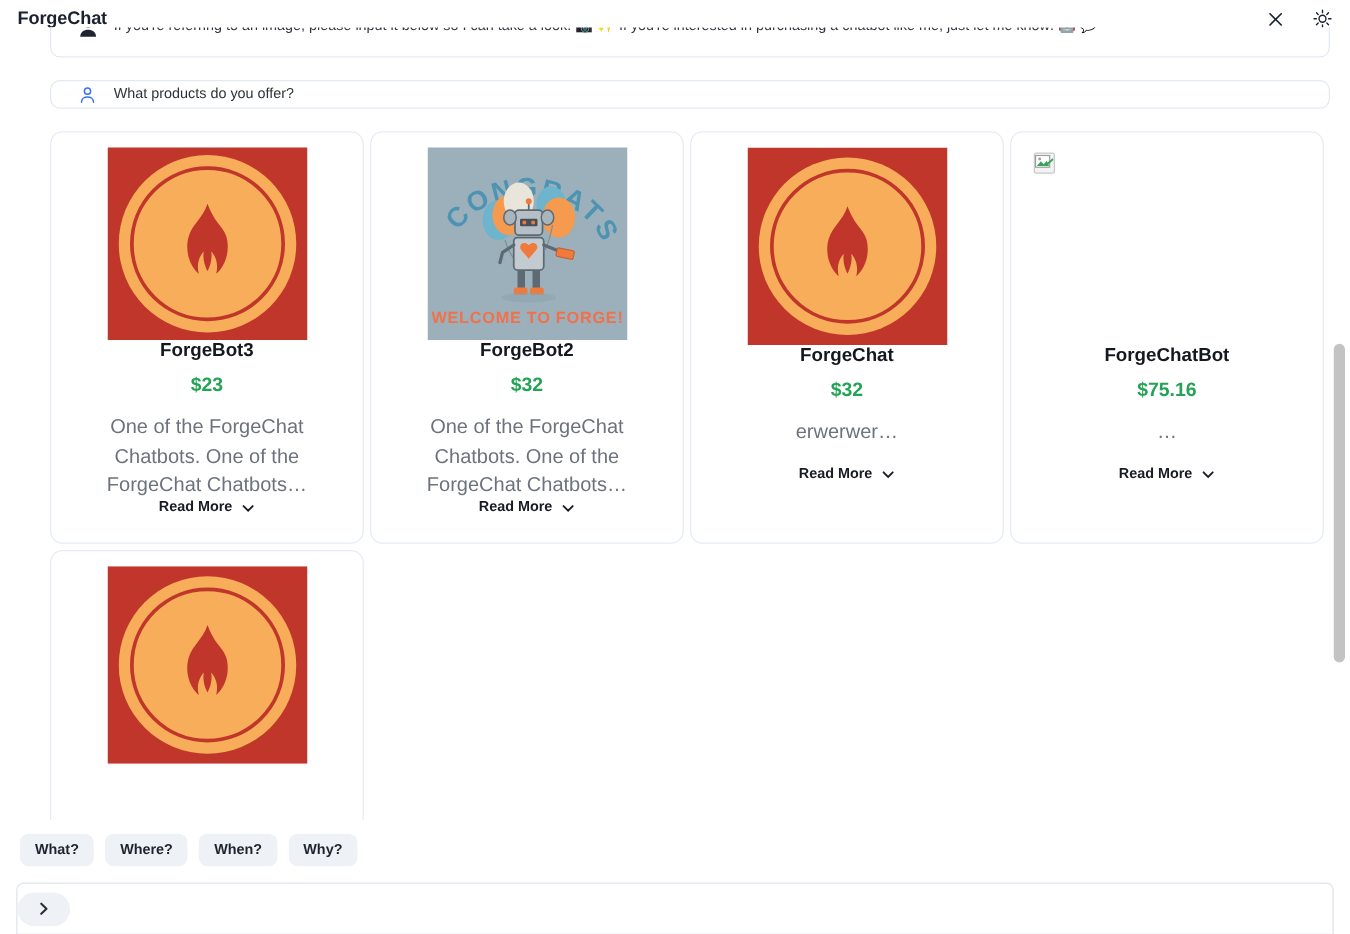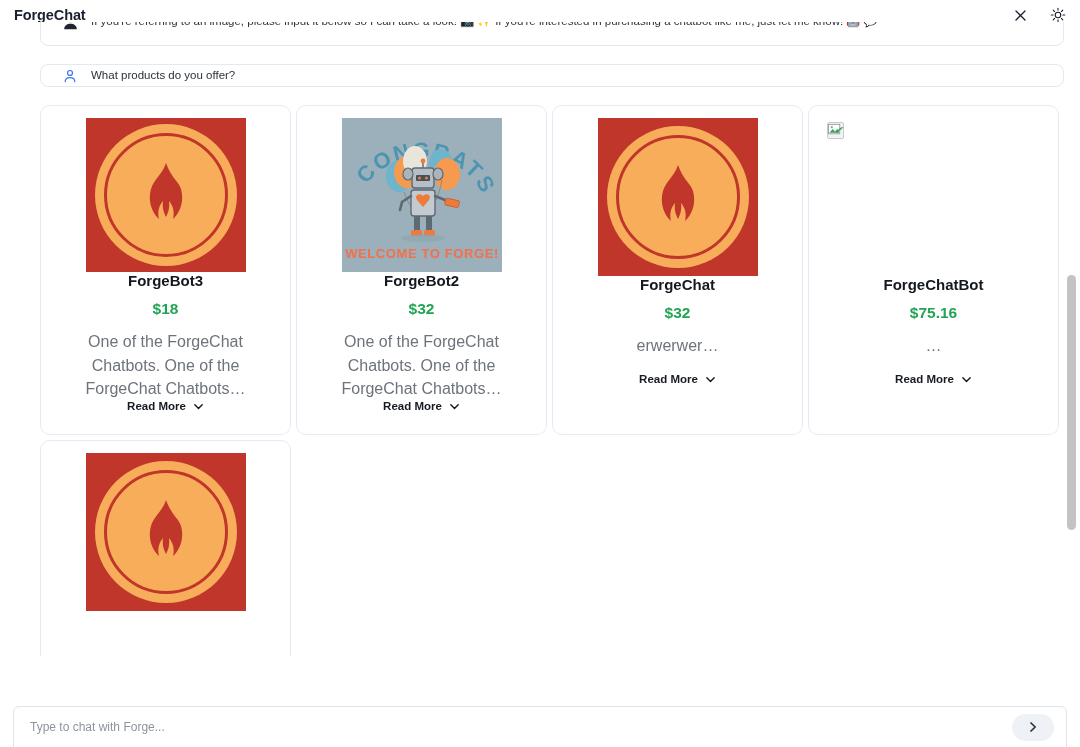--- a/index.html
+++ b/index.html
@@ -313,21 +313,21 @@
         <div class="card-media">
           <div class="logo-art">
             <div class="logo-ring-outer"></div>
             <div class="logo-ring-inner"></div>
             <svg class="logo-flame" viewBox="0 0 66 74">
               <path d="M33 2 C29 14 21 18 18 28 C14.5 40 19 52 26 58 C24 50 26.5 44 30 40 C29 47 31 52 33 56 C35 52 37 47 36 40 C39.5 44 42 50 40 58 C47 52 51.5 40 48 28 C45.5 20 39 18 33 2 Z" fill="#c0362a"></path>
             </svg>
           </div>
         </div>
         <div class="card-title">ForgeBot3</div>
-        <div class="card-price">$18</div>
+        <div class="card-price">$23</div>
         <div class="card-desc">One of the ForgeChat Chatbots. One of the ForgeChat Chatbots…</div>
         <div class="card-readmore">
           <span>Read More</span>
           <svg width="11" height="11" viewBox="0 0 12 12" fill="none" stroke="currentColor" stroke-width="1.6" stroke-linecap="round">
             <path d="M2 4.2 L6 8.2 L10 4.2"></path>
           </svg>
         </div>
       </div>
 
       <div class="card">
@@ -443,21 +443,26 @@
 
     </div>
   </div>
 </div>
 
 <div class="scrollbar-track">
   <div class="scrollbar-thumb"></div>
 </div>
 
 <div class="bottom-bar">
+  <div class="chips">
+    <button class="chip">What?</button>
+    <button class="chip">Where?</button>
+    <button class="chip">When?</button>
+    <button class="chip">Why?</button>
+  </div>
   <div class="input-row">
-    <input class="chat-input" type="text" placeholder="Type to chat with Forge..." style="">
     <button class="send-btn">
       <svg width="12" height="12" viewBox="0 0 12 12" fill="none" stroke="currentColor" stroke-width="1.7" stroke-linecap="round" stroke-linejoin="round">
         <path d="M4 2 L8.2 6 L4 10"></path>
       </svg>
     </button>
   </div>
 </div>
 
 </body></html>

